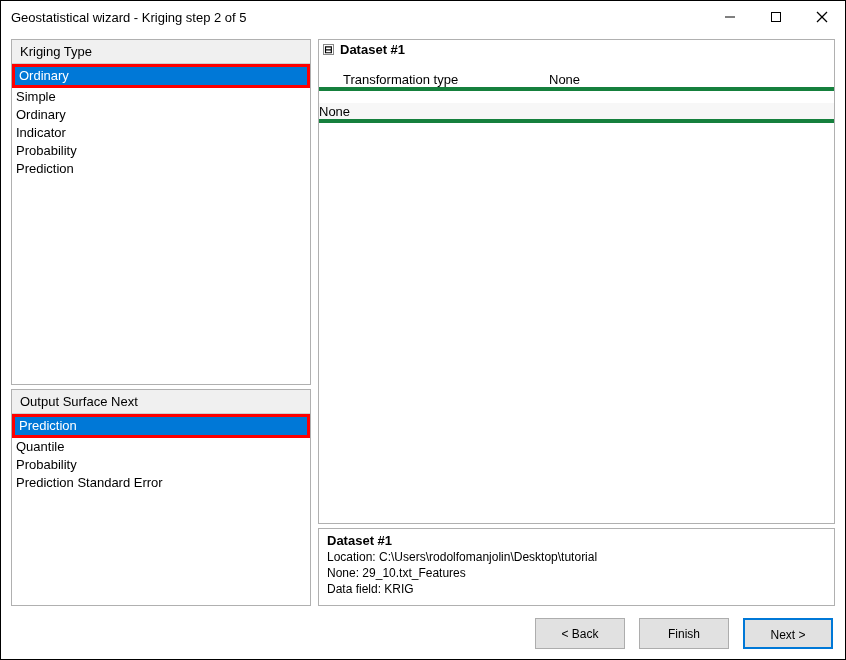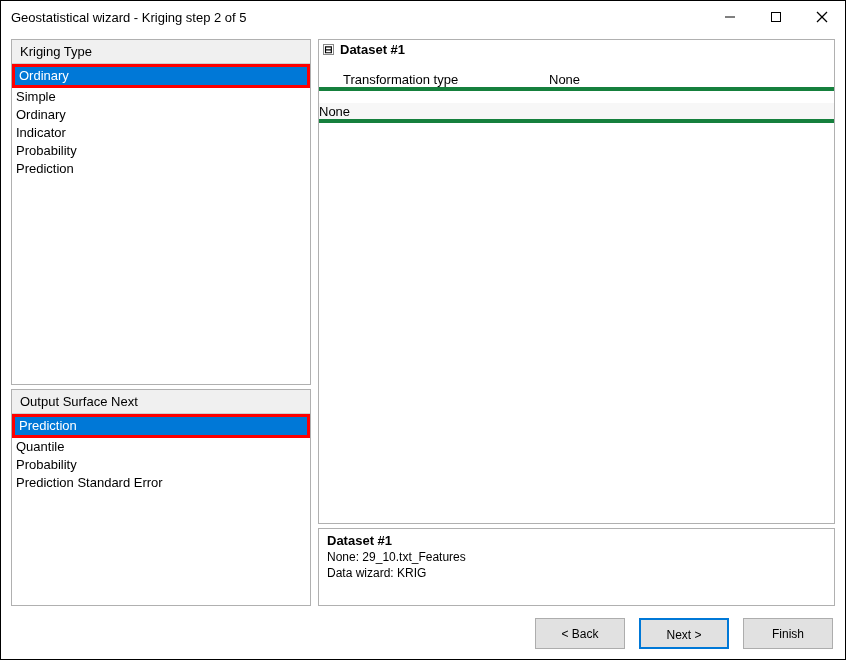--- a/index.html
+++ b/index.html
@@ -260,27 +260,28 @@
               <div class="prop-value">None</div>
             </div>
             <div class="prop-row alt">
               <div class="prop-value">None</div>
             </div>
           </div>
         </div>
 
         <div class="panel info-panel">
           <div class="info-title">Dataset #1</div>
+          <div>Location: C:\Users\rodolfomanjolin\Desktop\tutorial</div>
           <div>None: 29_10.txt_Features</div>
-          <div>Data wizard: KRIG</div>
+          <div>Data field: KRIG</div>
         </div>
 
       </div>
 
     </div>
 
     <div class="button-row">
       <button class="btn">&lt; Back</button>
+      <button class="btn">Finish</button>
       <button class="btn primary">Next &gt;</button>
-      <button class="btn">Finish</button>
     </div>
   </div>
 </div>
 
 </body></html>

